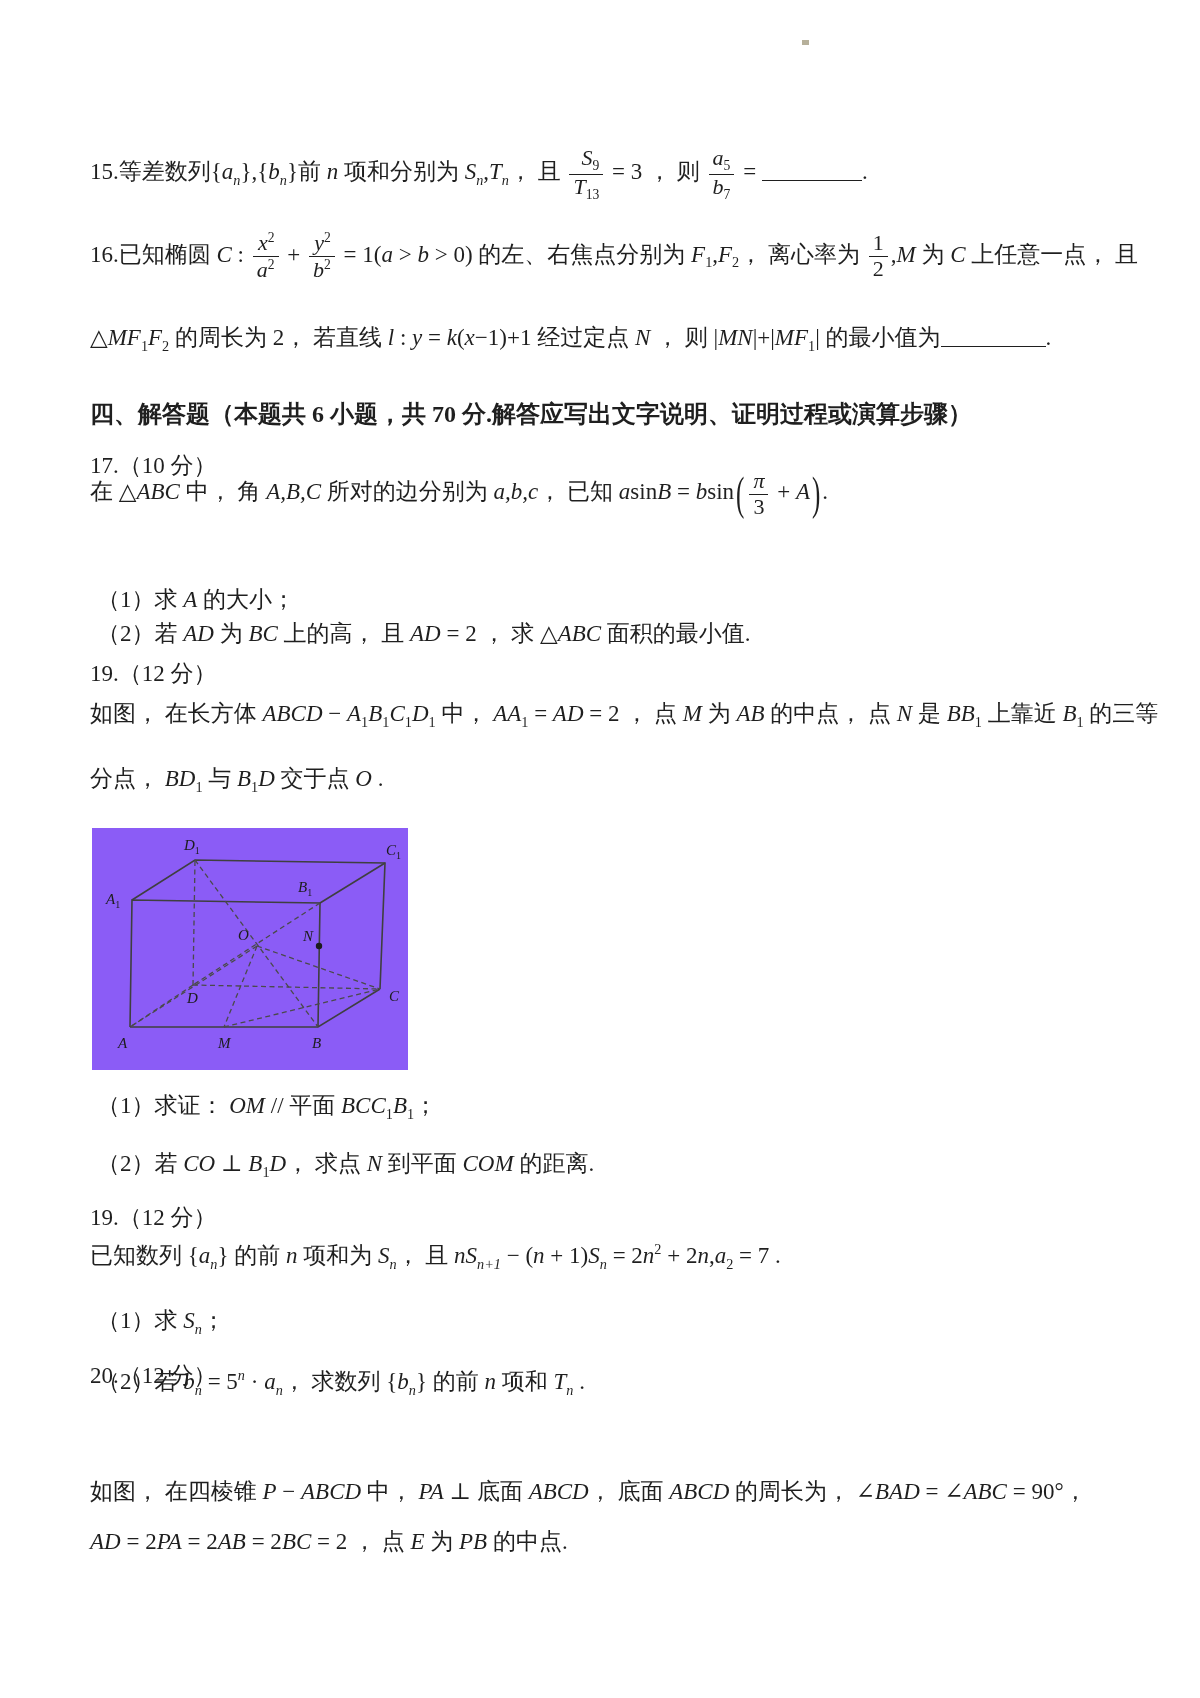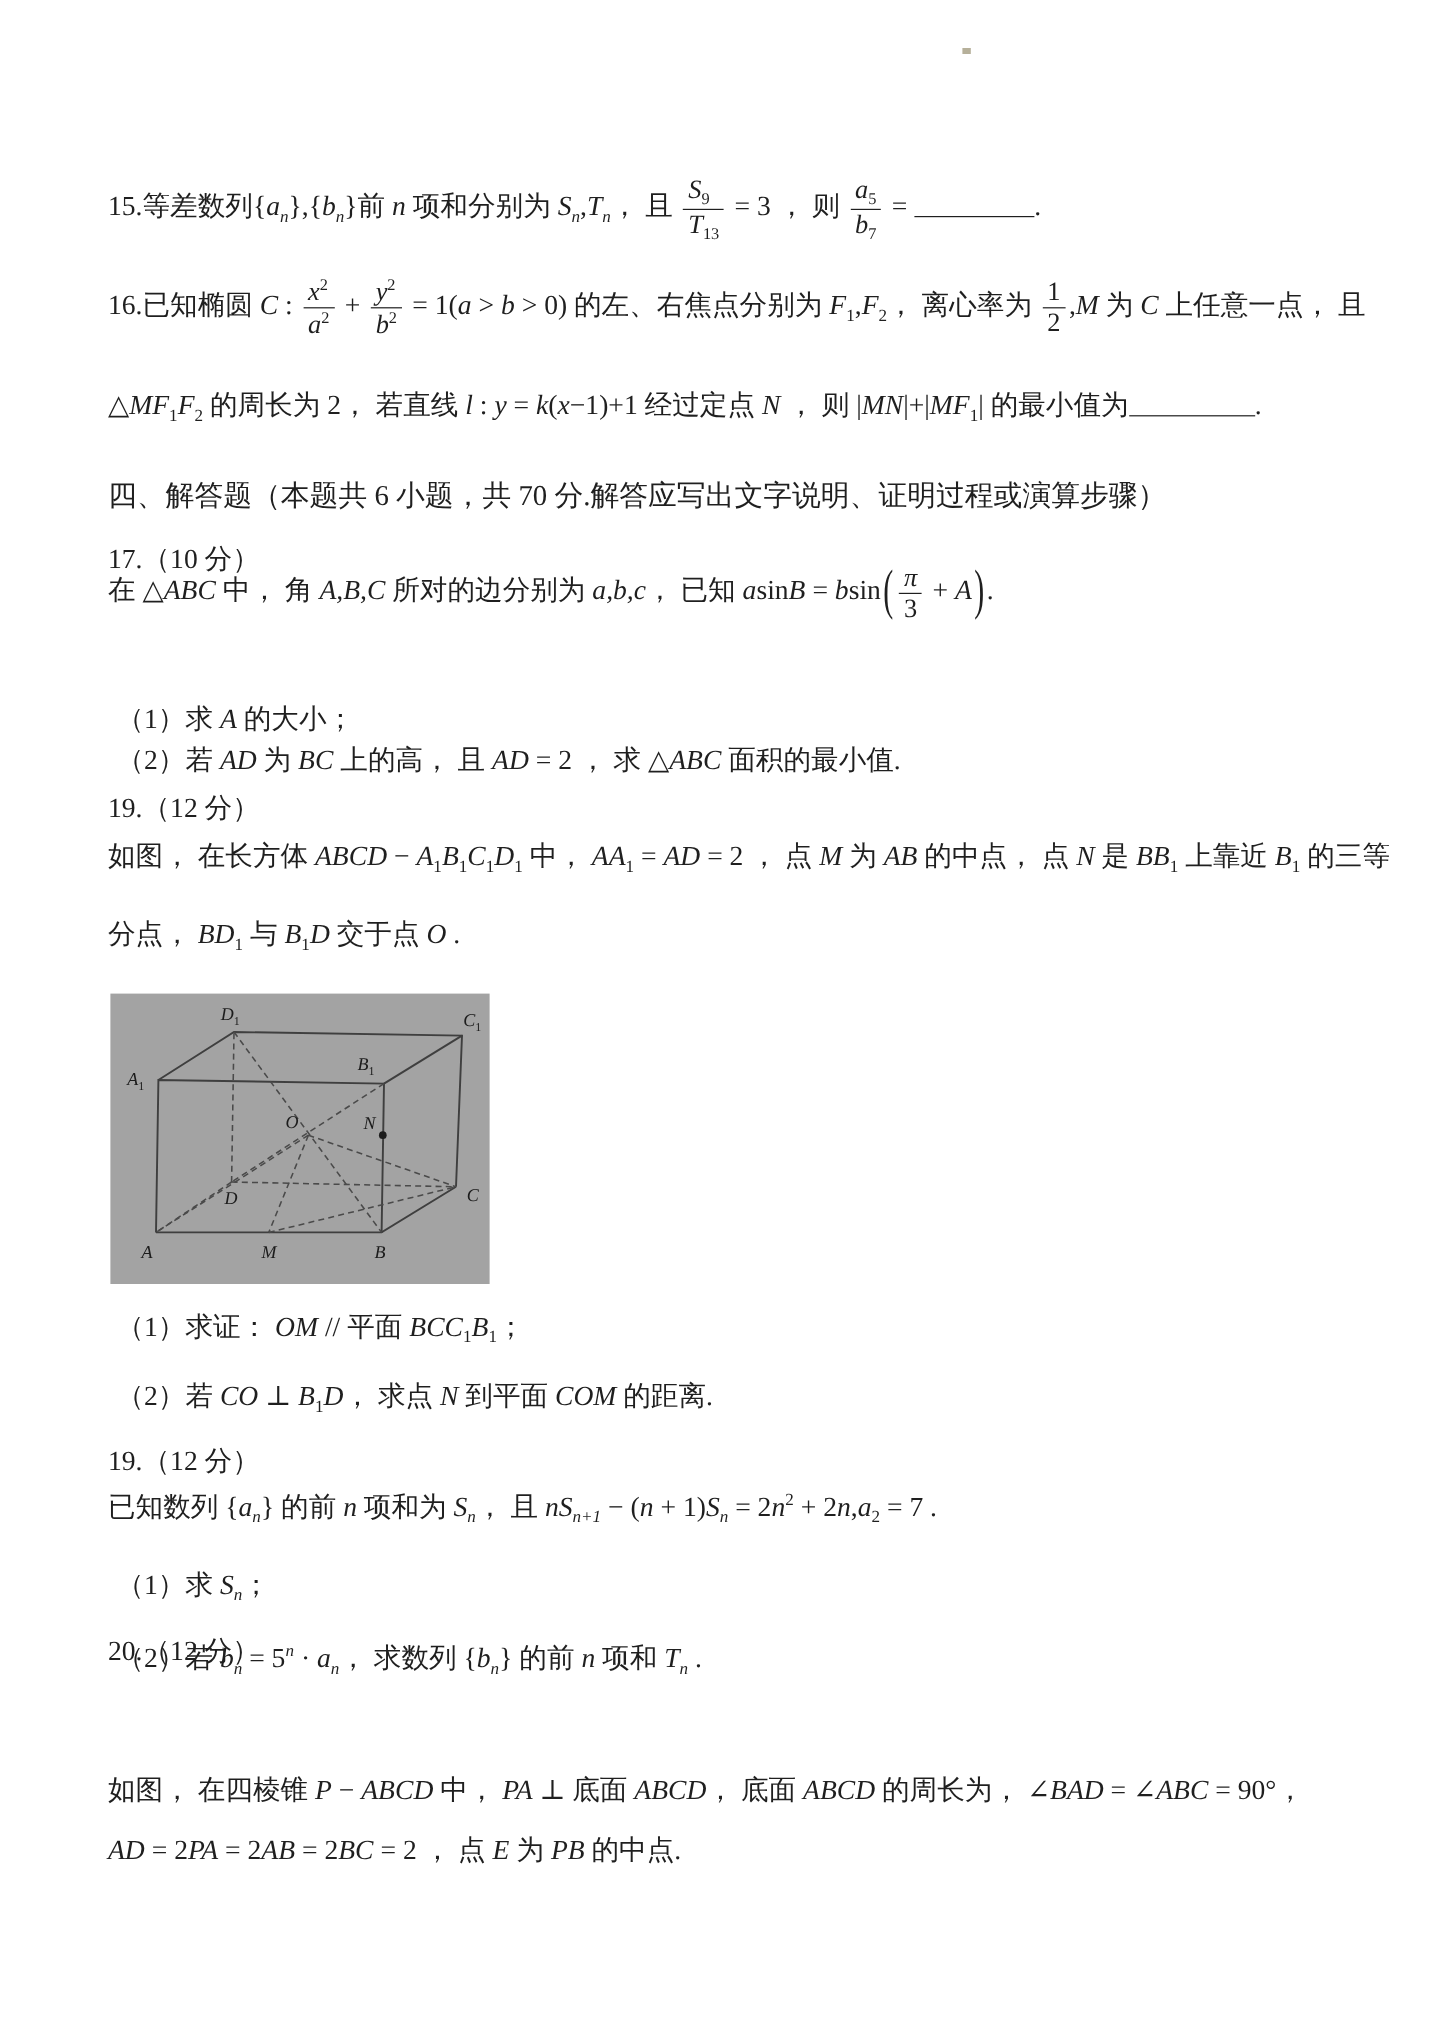--- a/index.html
+++ b/index.html
@@ -2,27 +2,27 @@
 <html><head>
 <meta charset="utf-8">
 <style>
   html,body{margin:0;padding:0}
   body{width:1200px;height:1698px;position:relative;background:#ffffff;
        font-family:"Liberation Serif","DejaVu Serif",serif;color:#1f1f1f;overflow:hidden}
   .ln{position:absolute;left:90px;white-space:nowrap;font-size:23px;line-height:1.35}
   .ln i{font-style:italic}
   sub,sup{font-size:62%}
   sub.it,sup.it{font-style:italic}
-  .hd{font-size:24px;font-weight:normal}
-  .fr{display:inline-block;vertical-align:middle;text-align:left;line-height:1.12;margin:0 3px;font-size:22px}
+  .hd{font-size:24px;font-weight:bold}
+  .fr{display:inline-block;vertical-align:middle;text-align:right;line-height:1.12;margin:0 3px;font-size:22px}
   .fr .n{display:block;padding:0 4px;border-bottom:1.4px solid #1f1f1f}
   .fr .d{display:block;padding:0 4px}
   .bl{display:inline-block;width:100px;height:0.55em;border-bottom:1.5px solid #1f1f1f;vertical-align:-2px}
   .bp{display:inline-block;transform:scaleY(1.85);vertical-align:middle;font-size:25px;margin:0 2px}
-  .figwrap{position:absolute;left:92px;top:828px;width:316px;height:242px;background:#a3a3a3}
+  .figwrap{position:absolute;left:92px;top:828px;width:316px;height:242px;background:#8b5cf6}
   .figwrap svg text{font-family:"Liberation Serif","DejaVu Serif",serif;font-style:italic;font-size:15px;fill:#1c1c1c}
   .figwrap svg .s1{font-size:10px;font-style:normal}
   .sp{position:absolute;background:#b6b09a}
 </style>
 </head>
 <body>
 
 <div>
 
 <div class="sp" style="left:802px;top:40px;width:7px;height:5px"></div>

